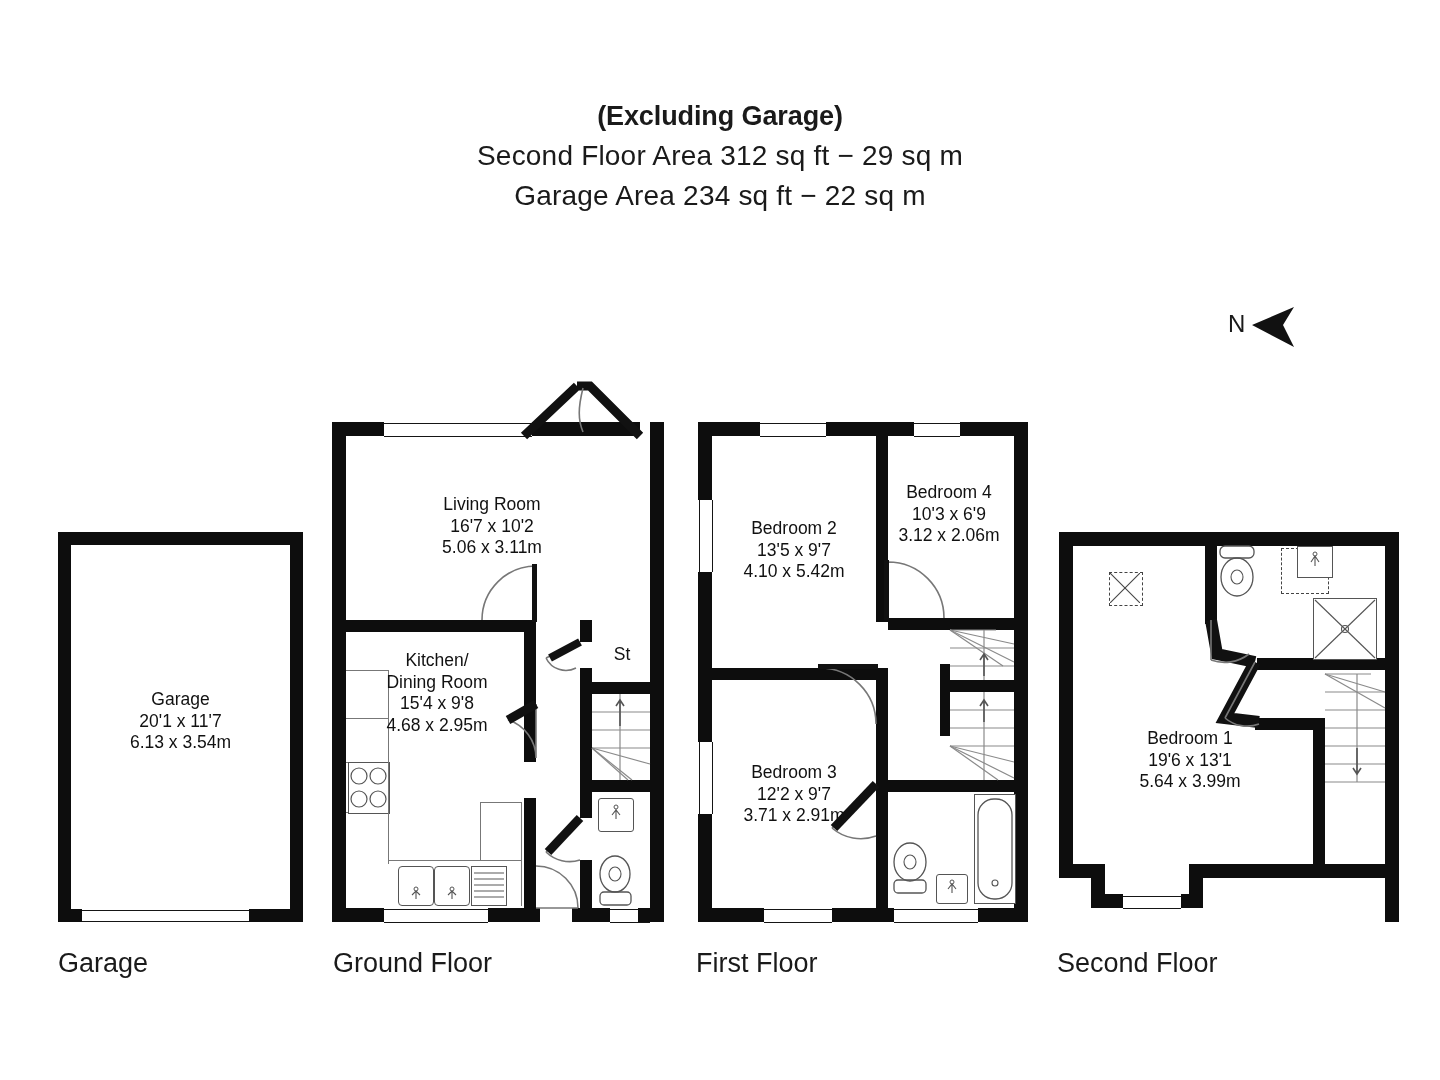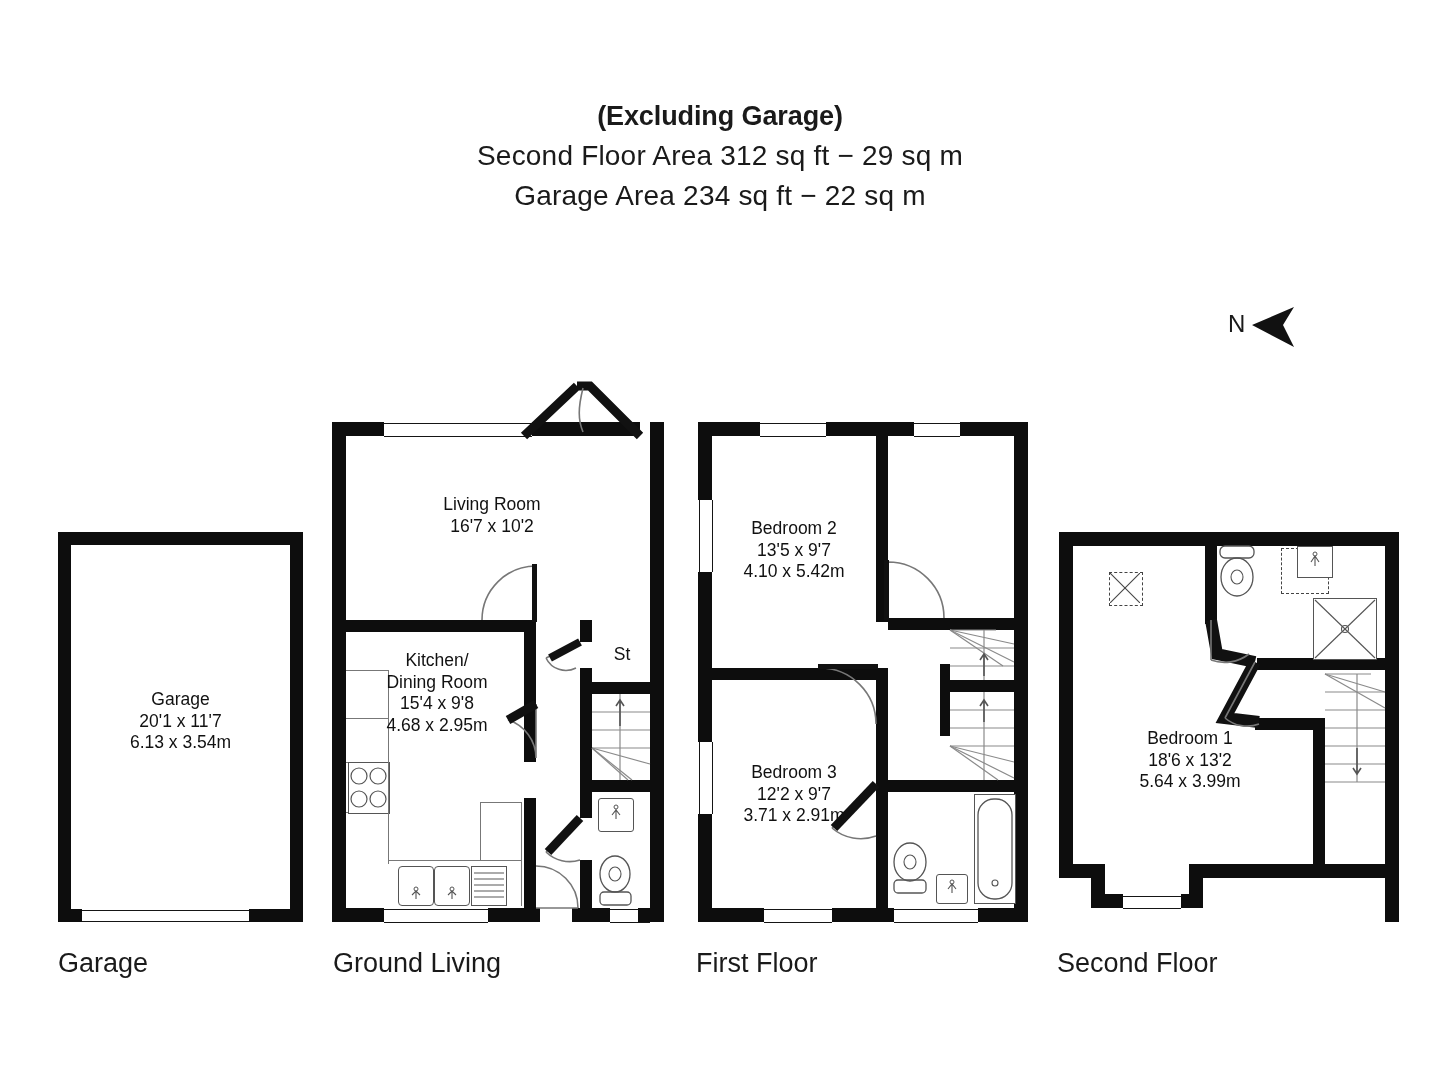--- a/index.html
+++ b/index.html
@@ -183,34 +183,35 @@
 
     <path d="M248 436 L214 470 M214 470 A34 34 0 0 0 248 478" fill="none" stroke="#777" stroke-width="1.6"></path>
     <path d="M248 436 L216 470" stroke="#111" stroke-width="9" fill="none"></path>
 
     <path d="M204 526 L246 526 M246 526 A42 42 0 0 0 204 484" fill="none" stroke="#777" stroke-width="1.6"></path>
   </svg>
 
   <div class="room-label" style="left:14px;top:112px;width:292px;">
     <span class="nm">Living Room</span>
     <span class="nm">16'7 x 10'2</span>
+    <span class="nm">5.06 x 3.11m</span>
   </div>
 
   <div class="room-label" style="left:14px;top:268px;width:182px;">
     <span class="nm">Kitchen/</span>
     <span class="nm">Dining Room</span>
     <span class="nm">15'4 x 9'8</span>
     <span class="nm">4.68 x 2.95m</span>
   </div>
 
   <div class="room-label" style="left:260px;top:262px;width:60px;">
     <span class="nm">St</span>
   </div>
 </div>
-<div class="floor-caption" style="left:333px;top:948px;">Ground Living</div>
+<div class="floor-caption" style="left:333px;top:948px;">Ground Floor</div>
 
 <div class="plan" id="first-plan" style="left:698px;top:422px;width:330px;height:500px;">
 
   <div class="w" style="left:0;top:0;width:62px;height:14px;"></div>
   <div class="win" style="left:62px;top:1px;width:66px;height:12px;"></div>
   <div class="w" style="left:128px;top:0;width:88px;height:14px;"></div>
   <div class="win" style="left:216px;top:1px;width:46px;height:12px;"></div>
   <div class="w" style="left:262px;top:0;width:68px;height:14px;"></div>
 
   <div class="w" style="left:0;top:0;width:14px;height:78px;"></div>
@@ -286,20 +287,25 @@
     <path d="M178 362 L134 406 M134 406 A44 44 0 0 0 178 414" fill="none" stroke="#777" stroke-width="1.6"></path>
     <path d="M178 362 L136 406" stroke="#111" stroke-width="9" fill="none"></path>
   </svg>
 
   <div class="room-label" style="left:14px;top:96px;width:164px;">
     <span class="nm">Bedroom 2</span>
     <span class="nm">13'5 x 9'7</span>
     <span class="nm">4.10 x 5.42m</span>
   </div>
 
+  <div class="room-label" style="left:186px;top:60px;width:130px;">
+    <span class="nm">Bedroom 4</span>
+    <span class="nm">10'3 x 6'9</span>
+    <span class="nm">3.12 x 2.06m</span>
+  </div>
 
   <div class="room-label" style="left:14px;top:340px;width:164px;">
     <span class="nm">Bedroom 3</span>
     <span class="nm">12'2 x 9'7</span>
     <span class="nm">3.71 x 2.91m</span>
   </div>
 </div>
 <div class="floor-caption" style="left:696px;top:948px;">First Floor</div>
 
 <div class="plan" id="second-plan" style="left:1059px;top:532px;width:340px;height:390px;">
@@ -368,17 +374,17 @@
     <path d="M298 216 l0 26 M294 236 l4 6 4 -6" stroke="#555" stroke-width="1.6" fill="none"></path>
   </svg>
 
   <svg class="ovl" width="340" height="390">
     <path d="M152 88 L152 128 M152 128 A40 40 0 0 0 190 122" fill="none" stroke="#777" stroke-width="1.6"></path>
     <path d="M196 130 L166 186 M166 186 A34 34 0 0 0 200 192" fill="none" stroke="#777" stroke-width="1.6"></path>
   </svg>
 
   <div class="room-label" style="left:26px;top:196px;width:210px;">
     <span class="nm">Bedroom 1</span>
-    <span class="nm">18'6 x 13'2</span>
+    <span class="nm">19'6 x 13'1</span>
     <span class="nm">5.64 x 3.99m</span>
   </div>
 </div>
 <div class="floor-caption" style="left:1057px;top:948px;text-align:center;">Second Floor</div>
 
 </body></html>

